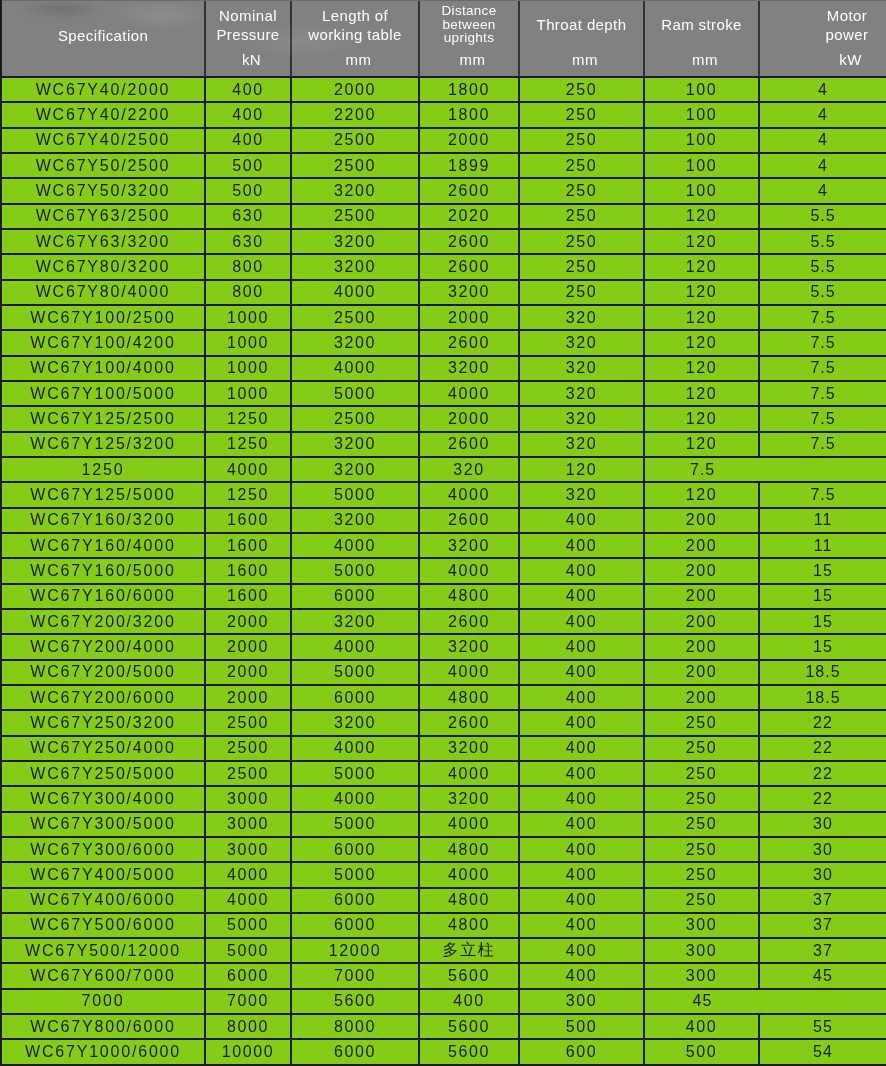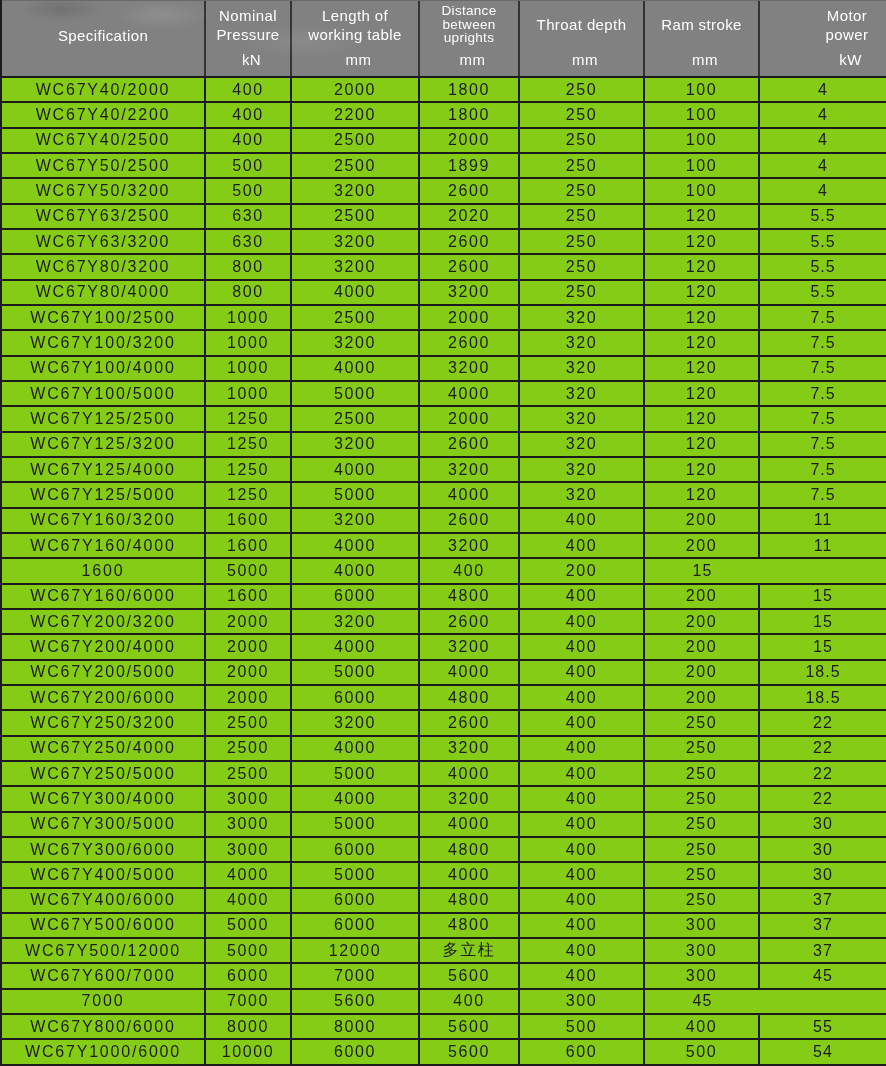--- a/index.html
+++ b/index.html
@@ -227,21 +227,21 @@
         <div class="row">
           <div class="cell">WC67Y100/2500</div>
           <div class="cell">1000</div>
           <div class="cell">2500</div>
           <div class="cell">2000</div>
           <div class="cell">320</div>
           <div class="cell">120</div>
           <div class="cell">7.5</div>
         </div>
         <div class="row">
-          <div class="cell">WC67Y100/3200</div>
+          <div class="cell">WC67Y100/4200</div>
           <div class="cell">1000</div>
           <div class="cell">3200</div>
           <div class="cell">2600</div>
           <div class="cell">320</div>
           <div class="cell">120</div>
           <div class="cell">7.5</div>
         </div>
         <div class="row">
           <div class="cell">WC67Y100/4000</div>
           <div class="cell">1000</div>
@@ -272,21 +272,20 @@
         <div class="row">
           <div class="cell">WC67Y125/3200</div>
           <div class="cell">1250</div>
           <div class="cell">3200</div>
           <div class="cell">2600</div>
           <div class="cell">320</div>
           <div class="cell">120</div>
           <div class="cell">7.5</div>
         </div>
         <div class="row">
-          <div class="cell">WC67Y125/4000</div>
           <div class="cell">1250</div>
           <div class="cell">4000</div>
           <div class="cell">3200</div>
           <div class="cell">320</div>
           <div class="cell">120</div>
           <div class="cell">7.5</div>
         </div>
         <div class="row">
           <div class="cell">WC67Y125/5000</div>
           <div class="cell">1250</div>
@@ -308,20 +307,21 @@
         <div class="row">
           <div class="cell">WC67Y160/4000</div>
           <div class="cell">1600</div>
           <div class="cell">4000</div>
           <div class="cell">3200</div>
           <div class="cell">400</div>
           <div class="cell">200</div>
           <div class="cell">11</div>
         </div>
         <div class="row">
+          <div class="cell">WC67Y160/5000</div>
           <div class="cell">1600</div>
           <div class="cell">5000</div>
           <div class="cell">4000</div>
           <div class="cell">400</div>
           <div class="cell">200</div>
           <div class="cell">15</div>
         </div>
         <div class="row">
           <div class="cell">WC67Y160/6000</div>
           <div class="cell">1600</div>

